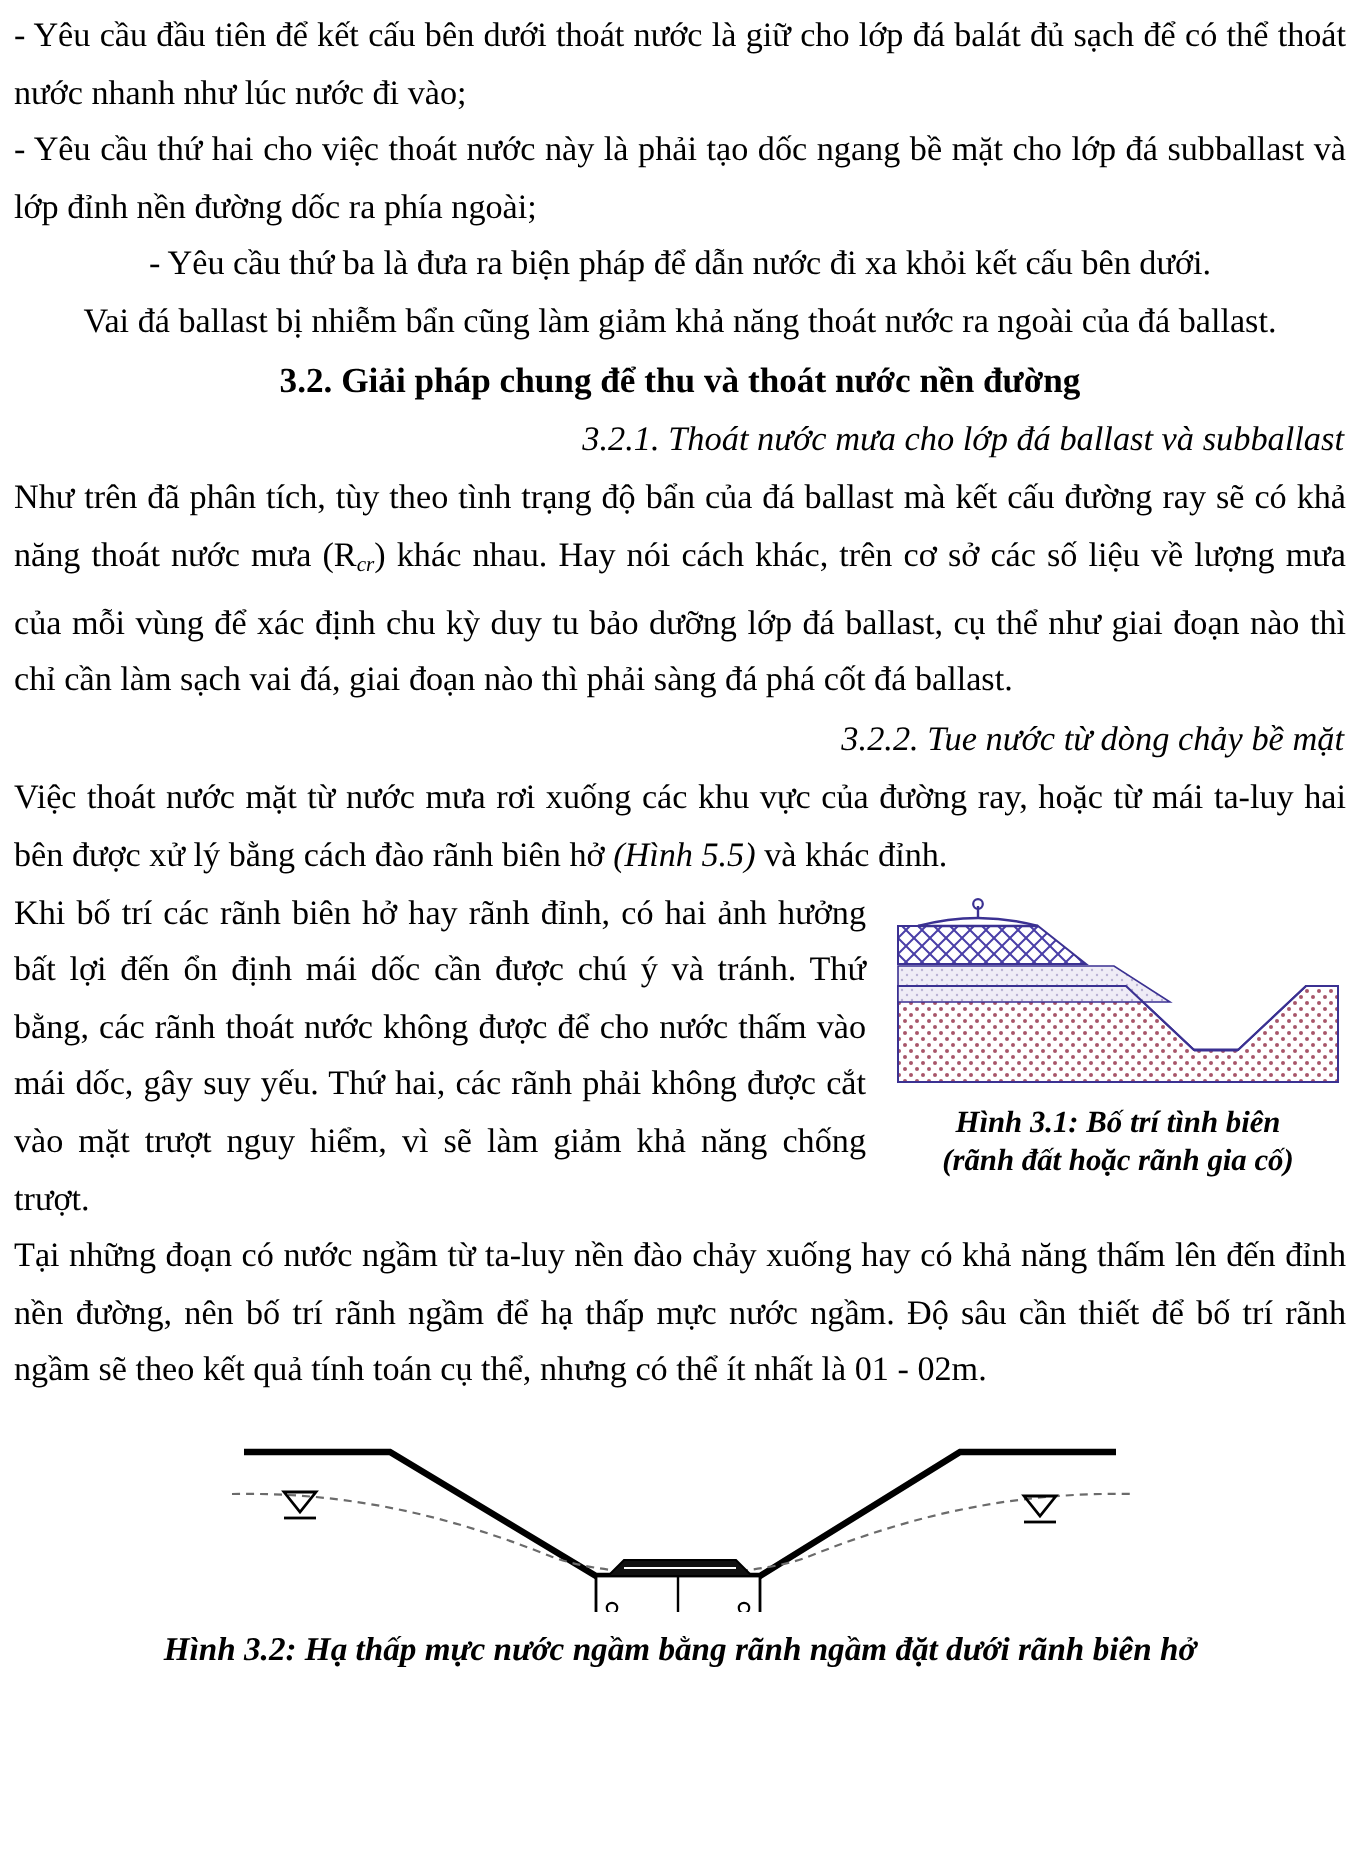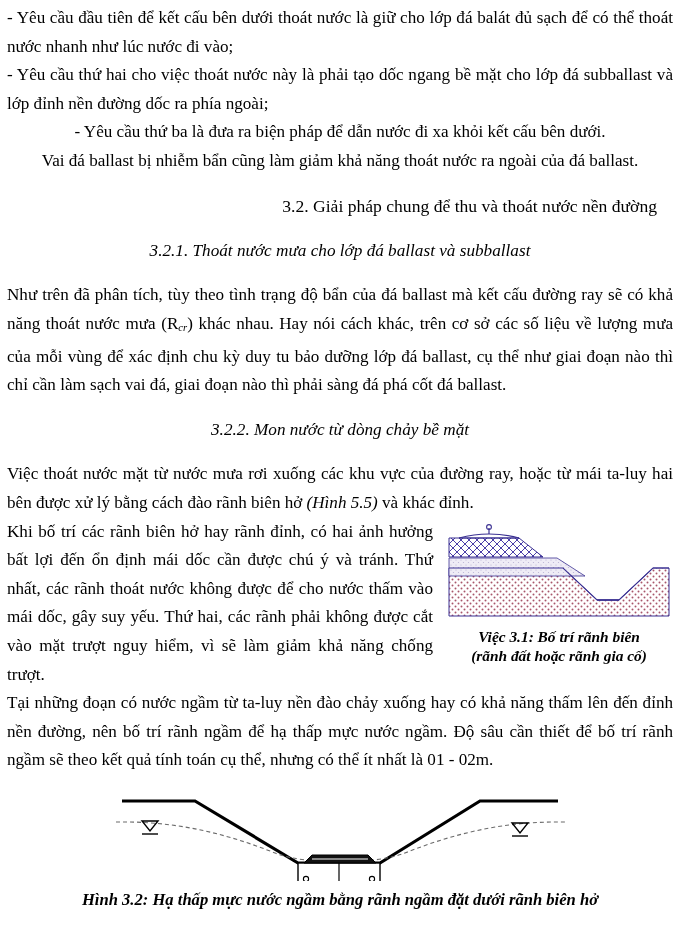--- a/index.html
+++ b/index.html
@@ -34,33 +34,33 @@
     margin: 0;
     font-size: 17.1px;
     line-height: 28.6px;
     text-align: justify;
     text-justify: inter-word;
     letter-spacing: 0.0px;
   }
   p.nojust { text-align: center; }
 
   h2.heading-2 {
-    margin: 16px;
+    margin: 0;
     font-size: 17.6px;
     line-height: 29px;
+    font-weight: bold;
+    text-align: center;
+  }
+  h3.heading-3 {
+    margin: 1px;
+    font-size: 17.2px;
+    line-height: 28.6px;
+    font-style: italic;
     font-weight: normal;
     text-align: right;
-  }
-  h3.heading-3 {
-    margin: 16px;
-    font-size: 17.2px;
-    line-height: 28.6px;
-    font-style: italic;
-    font-weight: normal;
-    text-align: center;
   }
   .ital { font-style: italic; }
   sub.sub {
     font-size: 0.62em;
     vertical-align: -0.22em;
     font-style: italic;
   }
 
   
   .fig31-wrap {
@@ -118,21 +118,21 @@
 
     <p class="body-text nojust">Vai đá ballast bị nhiễm bẩn cũng làm giảm khả năng thoát nước ra ngoài của đá ballast.</p>
 
     <h2 class="heading-2">3.2. Giải pháp chung để thu và thoát nước nền đường</h2>
 
     <h3 class="heading-3">3.2.1. Thoát nước mưa cho lớp đá ballast và subballast</h3>
 
     <p class="body-text"><span>Như trên đã phân tích, tùy theo tình trạng độ bẩn của đá ballast mà kết cấu đường ray sẽ có khả năng thoát nước mưa (R</span><sub class="sub">cr</sub><span>) khác nhau. Hay nói cách khác, trên cơ sở các số liệu về lượng mưa của mỗi vùng để xác định chu kỳ duy tu bảo dưỡng lớp đá ballast, cụ thể như giai đoạn nào thì chỉ cần làm sạch vai đá, giai đoạn nào thì phải sàng đá phá cốt đá ballast.</span></p>
 
 
-    <h3 class="heading-3">3.2.2. Mon nước từ dòng chảy bề mặt</h3>
+    <h3 class="heading-3">3.2.2. Tue nước từ dòng chảy bề mặt</h3>
 
     <p class="body-text"><span>Việc thoát nước mặt từ nước mưa rơi xuống các khu vực của đường ray, hoặc từ mái ta-luy hai bên được xử lý bằng cách đào rãnh biên hở </span><span class="ital">(Hình 5.5)</span><span> và khác đỉnh.</span></p>
 
     <div class="fig31-wrap">
       <svg class="fig31-canvas" viewBox="0 0 228 98" xmlns="http://www.w3.org/2000/svg">
         <defs>
           <pattern id="ballastHatch" width="8" height="8" patternUnits="userSpaceOnUse">
             <path d="M0,8 L8,0 M-2,2 L2,-2 M6,10 L10,6" stroke="#4a3fa8" stroke-width="1"></path>
             <path d="M0,0 L8,8 M-2,6 L2,10 M6,-2 L10,2" stroke="#4a3fa8" stroke-width="1"></path>
           </pattern>
@@ -156,26 +156,26 @@
         <path d="M14,14 Q44,6 74,14" fill="none" stroke="#3b3192" stroke-width="1.2"></path>
         <line x1="14" y1="14" x2="74" y2="14" stroke="#3b3192" stroke-width="1.2"></line>
         <line x1="44" y1="4" x2="44" y2="10" stroke="#3b3192" stroke-width="1.2"></line>
         <circle cx="44" cy="3" r="2.4" fill="none" stroke="#3b3192" stroke-width="1.1"></circle>
 
         <line x1="152" y1="76" x2="174" y2="76" stroke="#3b3192" stroke-width="1.4"></line>
 
         <path d="M4,44 L118,44 L152,76 L174,76 L208,44 L224,44" fill="none" stroke="#3b3192" stroke-width="1.1"></path>
       </svg>
       <div class="fig-caption">
-        <div>Việc 3.1: Bố trí rãnh biên</div>
+        <div>Hình 3.1: Bố trí tình biên</div>
         <div>(rãnh đất hoặc rãnh gia cố)</div>
       </div>
     </div>
 
-    <p class="body-text">Khi bố trí các rãnh biên hở hay rãnh đỉnh, có hai ảnh hưởng bất lợi đến ổn định mái dốc cần được chú ý và tránh. Thứ nhất, các rãnh thoát nước không được để cho nước thấm vào mái dốc, gây suy yếu. Thứ hai, các rãnh phải không được cắt vào mặt trượt nguy hiểm, vì sẽ làm giảm khả năng chống trượt.</p>
+    <p class="body-text">Khi bố trí các rãnh biên hở hay rãnh đỉnh, có hai ảnh hưởng bất lợi đến ổn định mái dốc cần được chú ý và tránh. Thứ bằng, các rãnh thoát nước không được để cho nước thấm vào mái dốc, gây suy yếu. Thứ hai, các rãnh phải không được cắt vào mặt trượt nguy hiểm, vì sẽ làm giảm khả năng chống trượt.</p>
 
     <div class="clearfix"></div>
 
 
     <p class="body-text">Tại những đoạn có nước ngầm từ ta-luy nền đào chảy xuống hay có khả năng thấm lên đến đỉnh nền đường, nên bố trí rãnh ngầm để hạ thấp mực nước ngầm. Độ sâu cần thiết để bố trí rãnh ngầm sẽ theo kết quả tính toán cụ thể, nhưng có thể ít nhất là 01 - 02m.</p>
 
     <div class="fig32-block">
       <svg class="fig32-canvas" viewBox="0 0 520 96" xmlns="http://www.w3.org/2000/svg">
 
         <path d="M42,16 L115,16 L218,78 L300,78 L400,16 L478,16" fill="none" stroke="#000000" stroke-width="3.2" stroke-linejoin="miter"></path>

